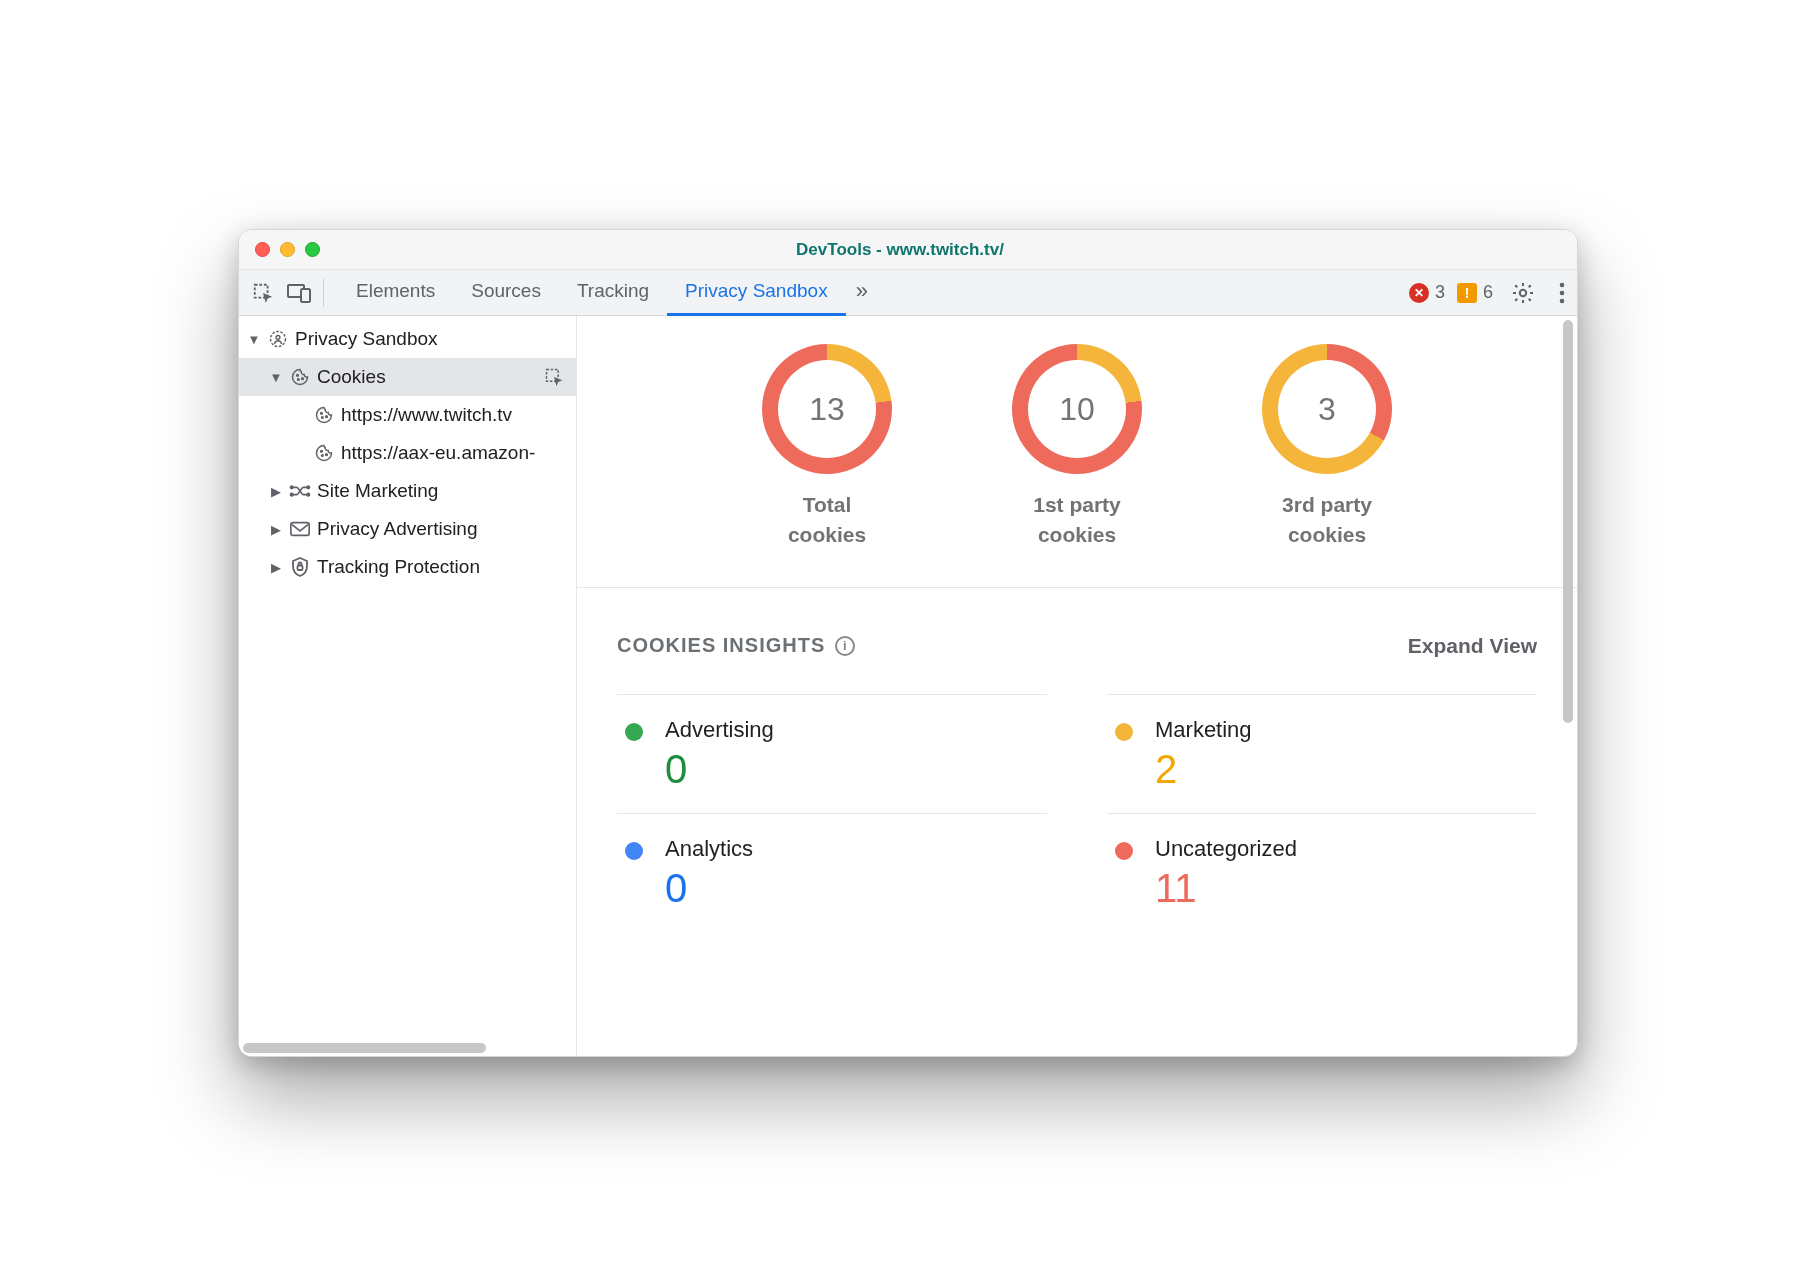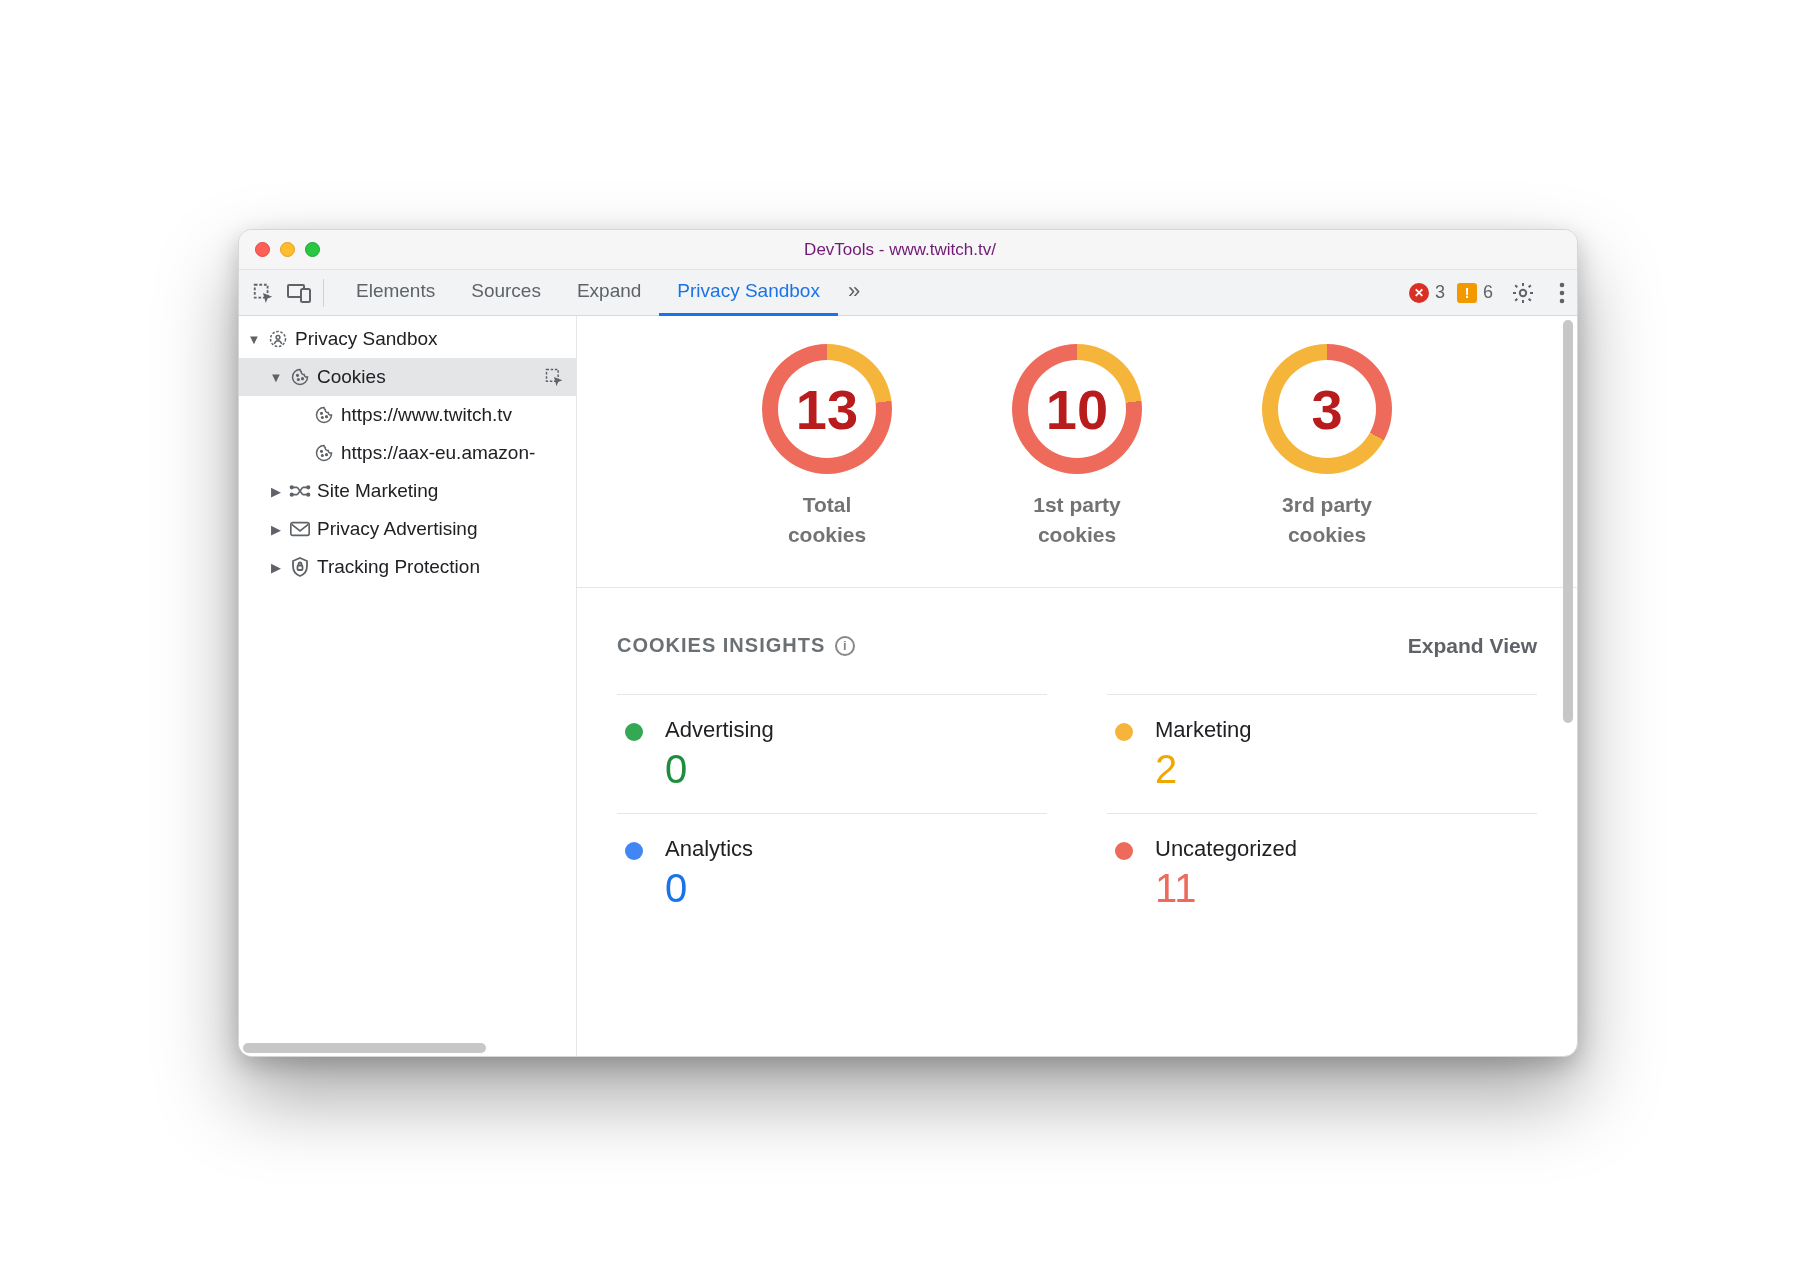--- a/index.html
+++ b/index.html
@@ -29,21 +29,21 @@
     padding: 0 16px;
     position: relative;
   }
   .traffic-lights { display:flex; gap:10px; }
   .tl { width:15px; height:15px; border-radius:50%; }
   .tl.red { background:#ff5f57; border:1px solid #e24640; }
   .tl.yellow { background:#febc2e; border:1px solid #dfa023; }
   .tl.green { background:#28c840; border:1px solid #1ea532; }
   .titlebar-title {
     position:absolute; left:0; right:16px; text-align:center;
-    font-size:17px; font-weight:400; color:#701a75;
+    font-size:17px; font-weight:700; color:#0f766e;
   }
   .toolbar {
     height: 46px;
     background: #f1f3f4;
     border-bottom: 1px solid #d6dadc;
     display:flex; align-items:center;
     padding: 0 6px;
   }
   .toolbar .icon-btn {
     width:36px; height:36px; display:flex; align-items:center; justify-content:center;
@@ -92,21 +92,21 @@
   }
   .vscroll { position:absolute; right:2px; top:0; bottom:0; width:14px; }
   .vscroll .track { position:absolute; top:4px; bottom:4px; left:2px; right:2px; }
   .vscroll .thumb { position:absolute; top:0; height:55%; left:0; right:0; background:#c7c7c7; border-radius:6px;}
   .rings {
     display:flex; gap:70px; justify-content:center; padding: 28px 0 36px;
     border-bottom:1px solid #e4e6e8;
   }
   .ring-block { display:flex; flex-direction:column; align-items:center; gap:16px; width:180px;}
   .ring { width:130px; height:130px; border-radius:50%; position:relative; display:flex; align-items:center; justify-content:center;}
-  .ring .inner { width:98px; height:98px; border-radius:50%; background:#fff; display:flex; align-items:center; justify-content:center; font-size:56px; font-weight:700; color:#b91c1c;}
+  .ring .inner { width:98px; height:98px; border-radius:50%; background:#fff; display:flex; align-items:center; justify-content:center; font-size:32px; font-weight:400; color:#737373;}
   .ring-label { font-size:21px; font-weight:700; color:#737373; text-align:center; line-height:1.45;}
   .insights {
     padding: 46px 40px 0 40px;
   }
   .insights-header { display:flex; align-items:center; justify-content:space-between; margin-bottom:36px;}
   .insights-title { font-size:20px; font-weight:700; letter-spacing:1px; color:#6b7075; display:flex; align-items:center; gap:10px;}
   .info-icon { width:20px;height:20px;border:2px solid #888;border-radius:50%;display:inline-flex;align-items:center;justify-content:center;font-size:13px;color:#888;font-weight:600;}
   .expand-link { font-size:21px; font-weight:700; color:#5f6368; cursor:pointer;}
   .insights-grid { display:grid; grid-template-columns:1fr 1fr; column-gap:60px; }
   .insight-card {
@@ -144,21 +144,21 @@
       <svg width="24" height="20" viewBox="0 0 24 20">
           <rect x="1" y="2" width="16" height="12" rx="1" fill="none" stroke="#5f6368" stroke-width="2"></rect>
           <rect x="14" y="6" width="9" height="13" rx="1.5" fill="#f1f3f4" stroke="#5f6368" stroke-width="2"></rect>
         </svg>
     </div>
     <div class="divider"></div>
 
     <div class="tabs">
       <div class="tab">Elements</div>
       <div class="tab">Sources</div>
-      <div class="tab">Expand</div>
+      <div class="tab">Tracking</div>
       <div class="tab active">Privacy Sandbox</div>
       <div class="tab" style="font-size:22px;padding:0 10px;">»</div>
     </div>
 
     <div class="toolbar-right">
       <div class="badge">
         <span class="circ"></span>
         <span>3</span>
       </div>
       <div class="badge">

